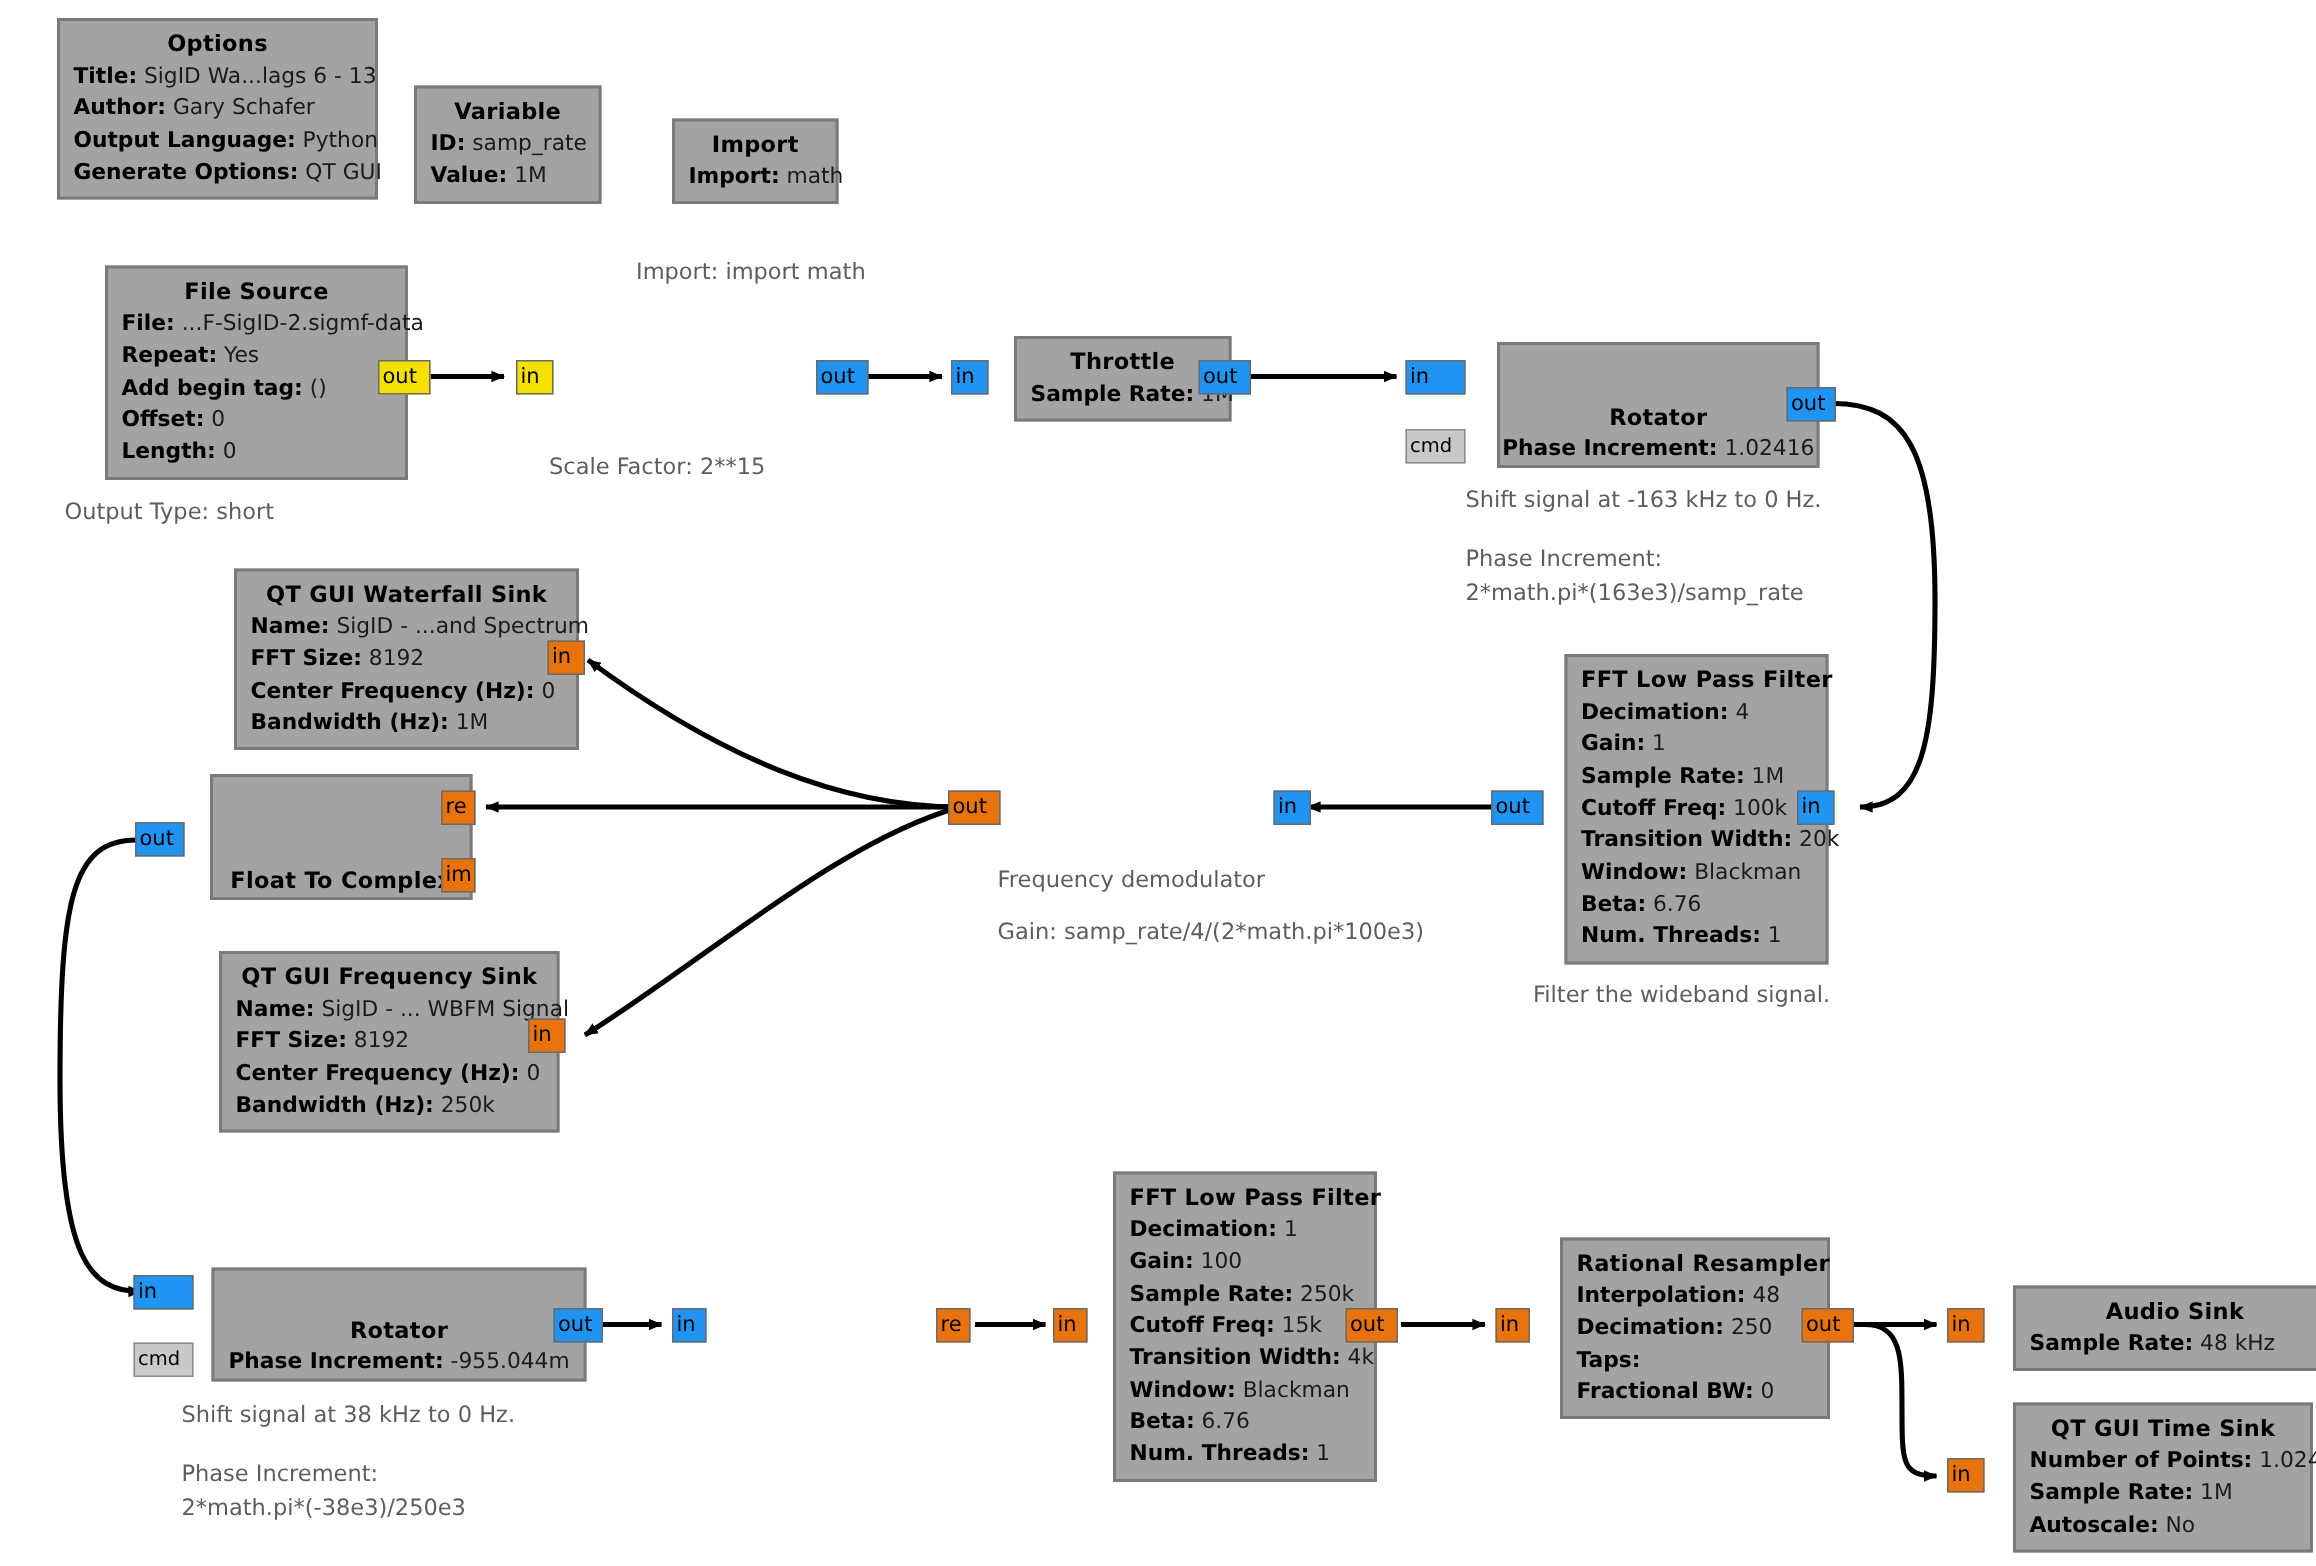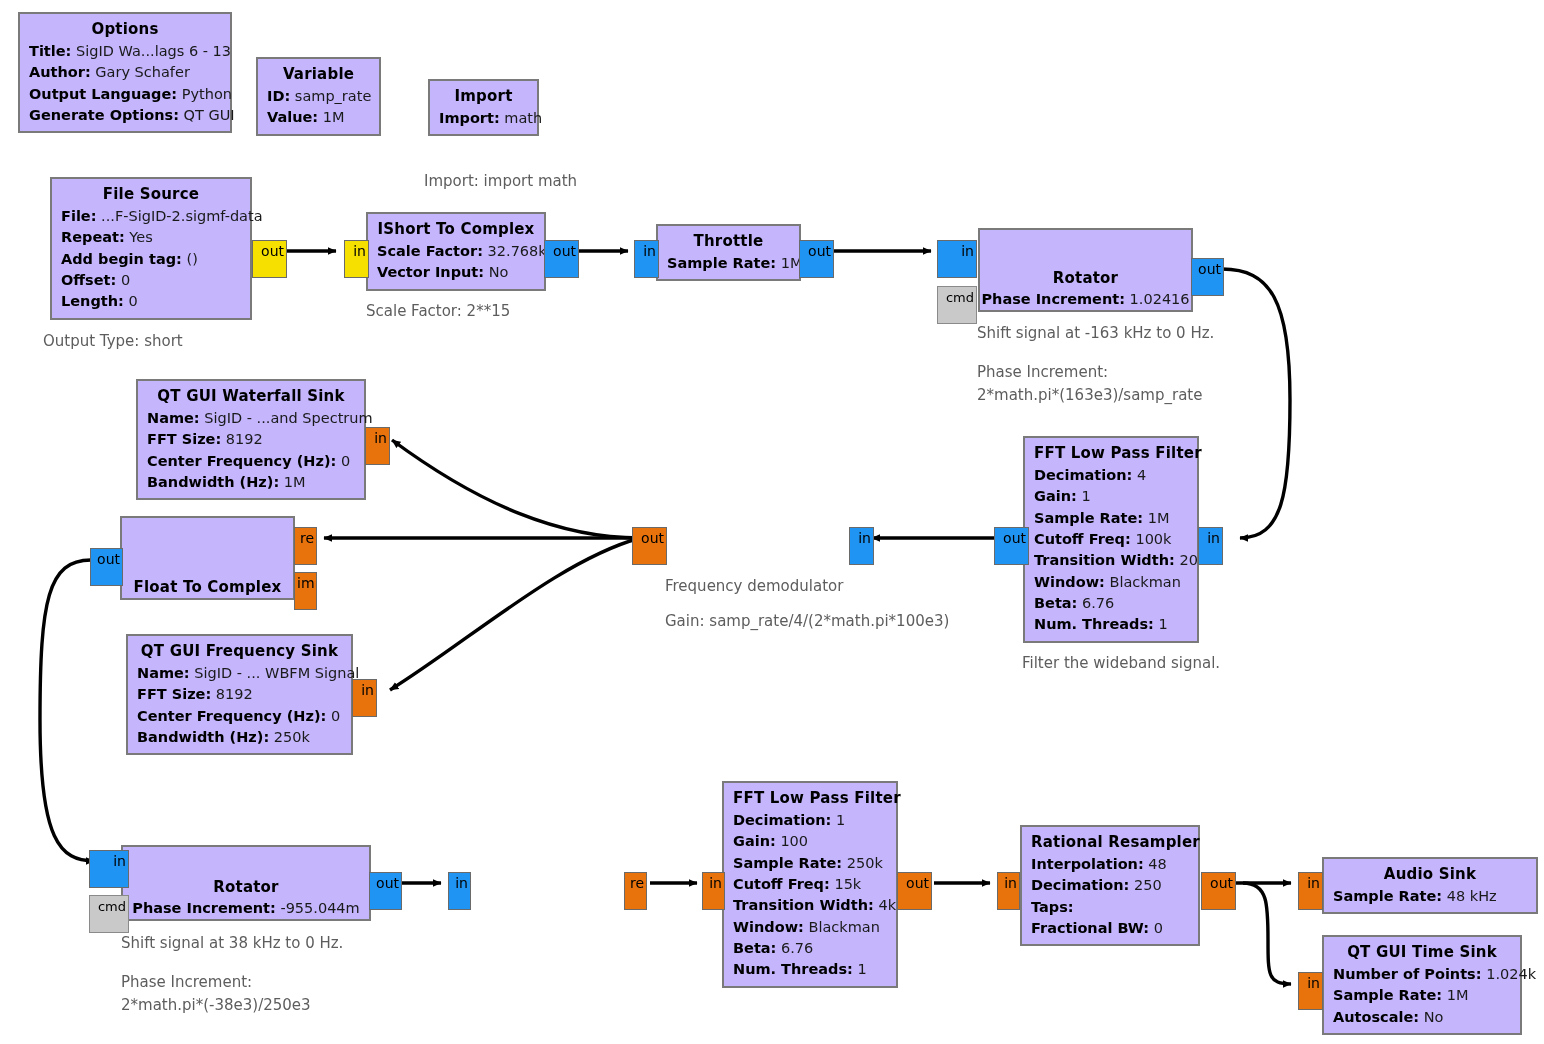--- a/index.html
+++ b/index.html
@@ -7,48 +7,49 @@
     width:1544px;height:1044px;background:#ffffff;position:relative;overflow:hidden;
     font-family:"DejaVu Sans","Liberation Sans",sans-serif;
     -webkit-font-smoothing:antialiased;
   }
   #canvas{position:absolute;left:0;top:0;width:1544px;height:1044px;}
   svg.wires{position:absolute;left:0;top:0;width:1544px;height:1044px;pointer-events:none;}
 
   
   .blk{
     position:absolute;
-    background:#c4b5fd;
+    background:#a3a3a3;
     border:2px solid #7a7a7a;
     box-sizing:border-box;
     padding:4px 9px 5px 9px;
     font-size:14.5px;
     color:#111;
     line-height:1.47;
     z-index:3;
+    margin-left:20px;
   }
   .blk .t{
     font-weight:bold;font-size:15px;text-align:center;color:#000;
     letter-spacing:.2px;margin-bottom:1px;white-space:nowrap;
   }
   .blk .r{white-space:nowrap;}
   .blk .r b{font-weight:bold;color:#000;}
   .blk .r span{color:#1a1a1a;}
   .blk.center{display:flex;align-items:flex-end;justify-content:center;padding:0;}
   .blk.center .t{margin:0;}
 
   
   .port{
     position:absolute;
-    height:38px;
+    height:23px;
     border:1px solid #6a6a6a;
     box-sizing:border-box;
     font-size:14px;
     line-height:21px;
-    text-align:right;
+    text-align:left;
     color:#000;
     z-index:5;
     padding:0 2px;
   }
   .port.blue{background:#2094f3;}
   .port.orange{background:#e8730c;}
   .port.yellow{background:#f5e000;}
   .port.grey{background:#c9c9c9;border-color:#8a8a8a;font-size:13px;}
 
   
@@ -128,25 +129,20 @@
     <div class="t">File Source</div>
     <div class="r"><b>File:</b> <span>...F-SigID-2.sigmf-data</span></div>
     <div class="r"><b>Repeat:</b> <span>Yes</span></div>
     <div class="r"><b>Add begin tag:</b> <span>()</span></div>
     <div class="r"><b>Offset:</b> <span>0</span></div>
     <div class="r"><b>Length:</b> <span>0</span></div>
   </div>
   <div class="port yellow" style="left:252px;top:240px;width:35px;">out</div>
   <div class="cmt" style="left:43px;top:330px;">Output Type: short</div>
 
-  <div class="blk" style="left:366px;top:212px;width:180px;">
-    <div class="t">IShort To Complex</div>
-    <div class="r"><b>Scale Factor:</b> <span>32.768k</span></div>
-    <div class="r"><b>Vector Input:</b> <span>No</span></div>
-  </div>
   <div class="port yellow" style="left:344px;top:240px;width:25px;">in</div>
   <div class="port blue" style="left:544px;top:240px;width:35px;">out</div>
   <div class="cmt" style="left:366px;top:300px;">Scale Factor: 2**15</div>
 
   <div class="blk" style="left:656px;top:224px;width:145px;">
     <div class="t">Throttle</div>
     <div class="r"><b>Sample Rate:</b> <span>1M</span></div>
   </div>
   <div class="port blue" style="left:634px;top:240px;width:25px;">in</div>
   <div class="port blue" style="left:799px;top:240px;width:35px;">out</div>

